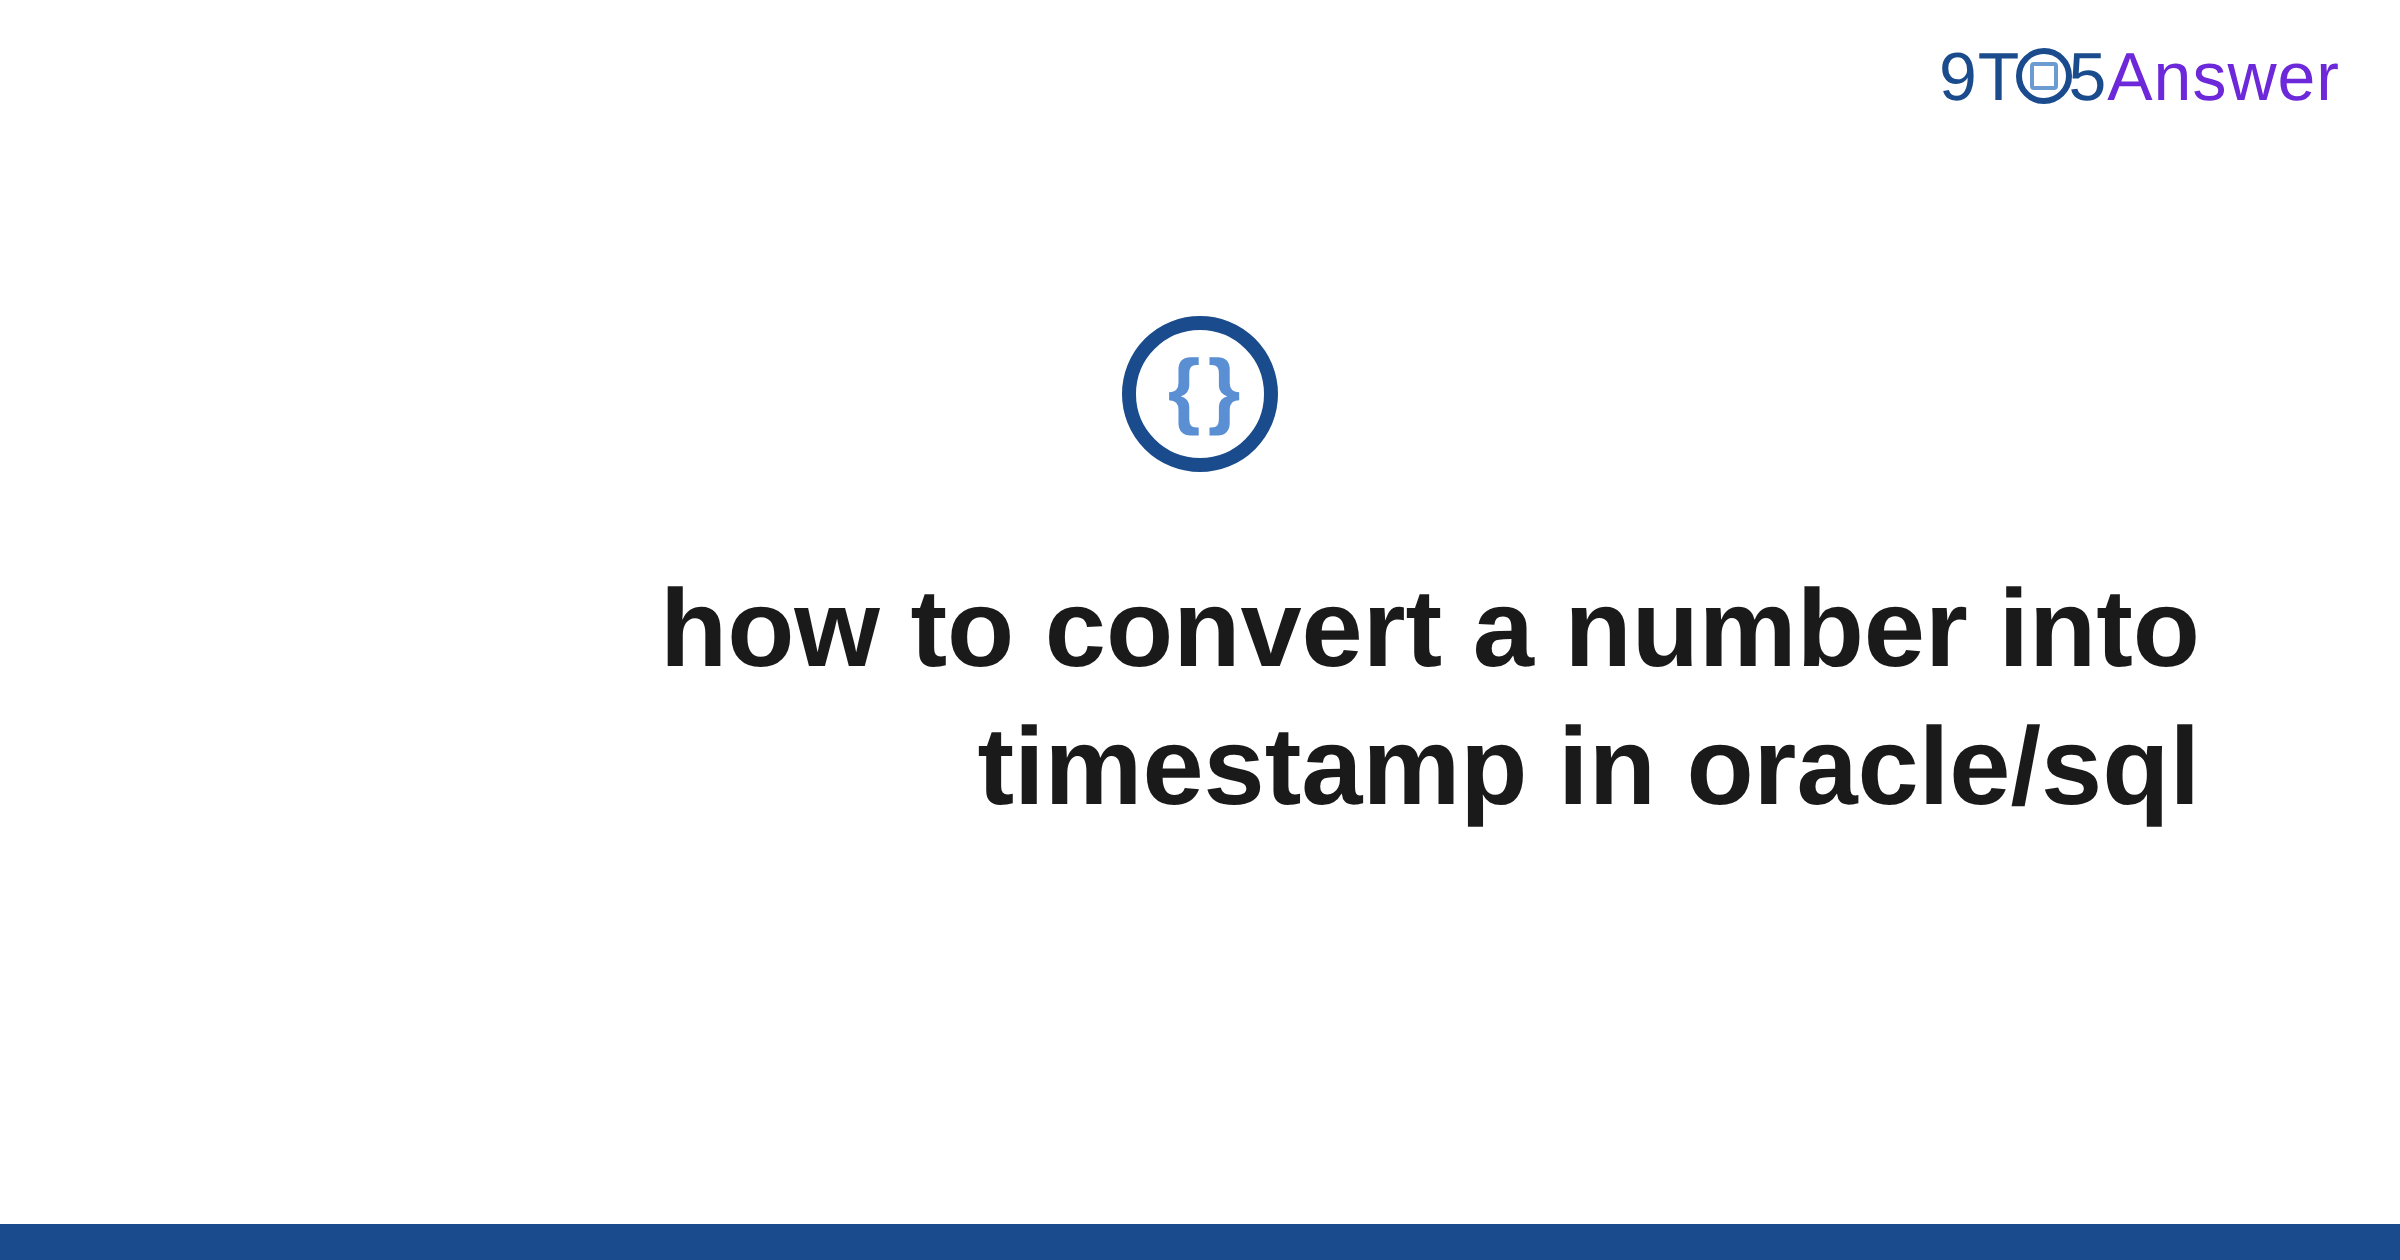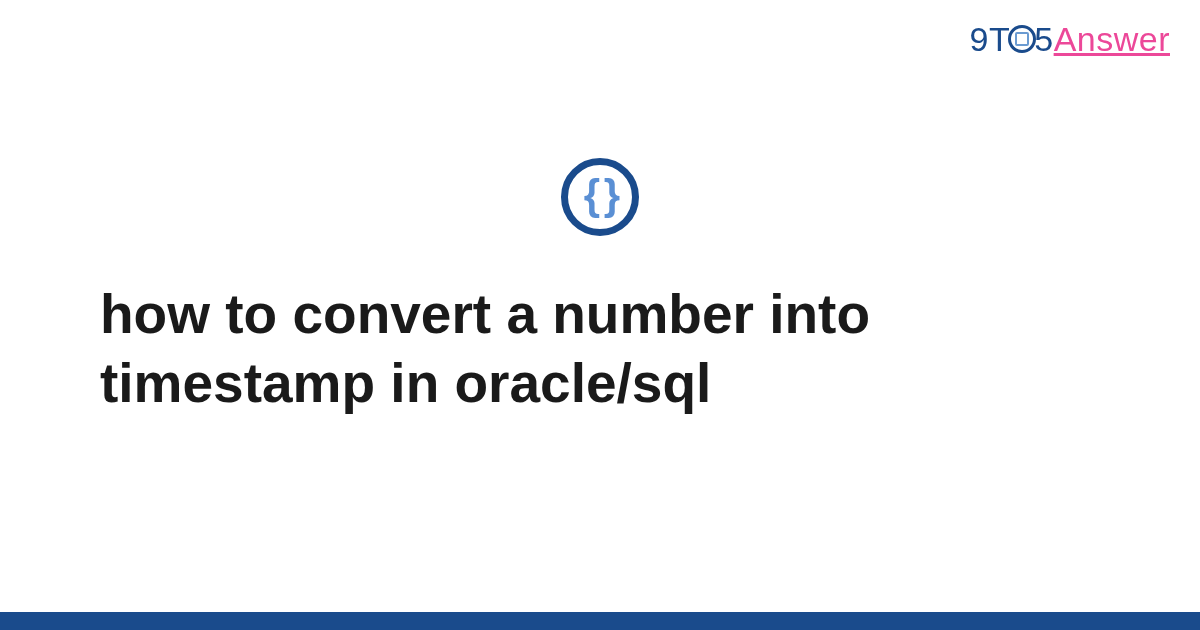--- a/index.html
+++ b/index.html
@@ -51,23 +51,22 @@
       width: 10px;
       height: 10px;
       border: 2px solid #6b9bd1;
       border-radius: 2px;
     }
     .brand .five {
       color: #1a4b8c;
       font-weight: 500;
     }
     .brand .answer {
-      color: #ec4899;
+      color: #6d28d9;
       font-weight: 400;
-      text-decoration: underline;
     }
     .center-icon {
       position: absolute;
       left: 50%;
       top: 158px;
       transform: translateX(-50%);
       width: 78px;
       height: 78px;
       border: 7px solid #1a4b8c;
       border-radius: 50%;
@@ -84,21 +83,21 @@
       line-height: 1;
       position: relative;
       top: -2px;
     }
     .title {
       position: absolute;
       top: 280px;
       left: 50%;
       transform: translateX(-50%);
       width: 1000px;
-      text-align: left;
+      text-align: right;
       font-size: 55px;
       font-weight: 700;
       color: #1a1a1a;
       line-height: 1.25;
     }
     .footer-bar {
       position: absolute;
       bottom: 0;
       left: 0;
       width: 100%;

